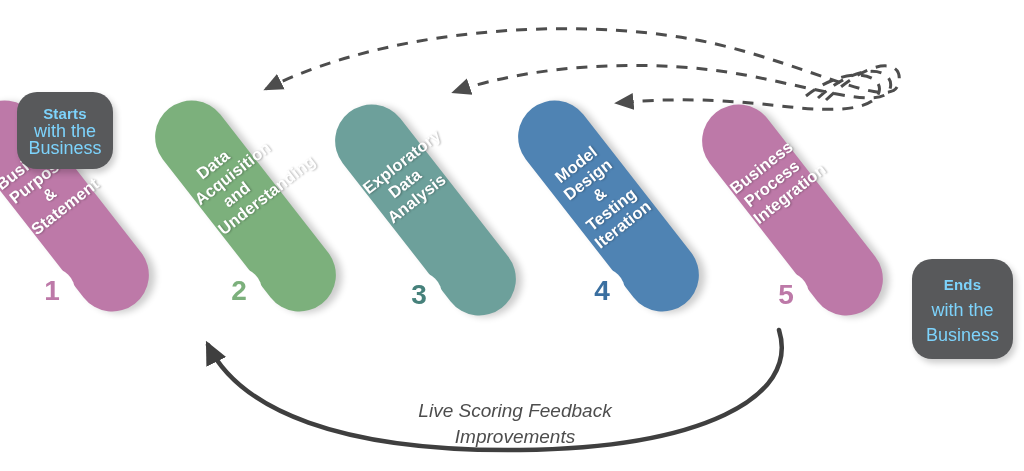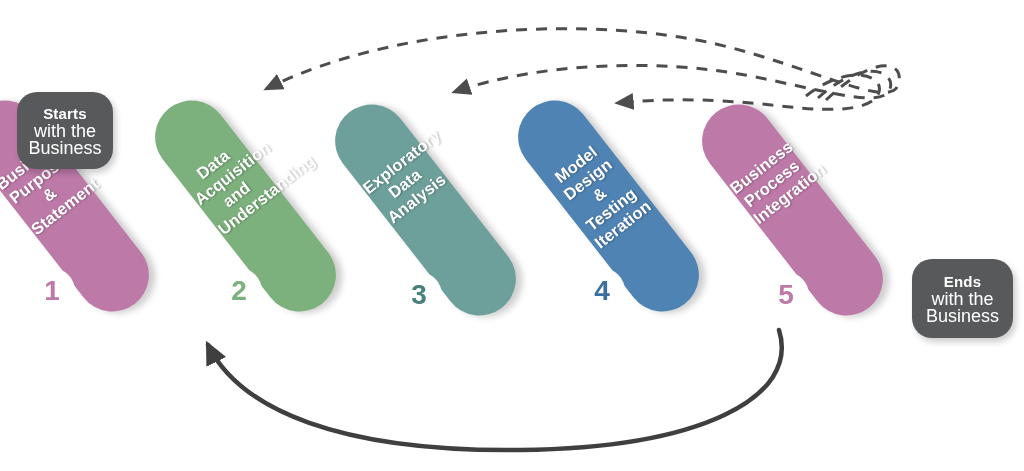--- a/index.html
+++ b/index.html
@@ -65,21 +65,21 @@
   
   .badge {
     position: absolute;
     background: #58595B;
     border-radius: 20px;
     box-shadow: 3px 4px 6px rgba(0,0,0,0.20);
     display: flex;
     flex-direction: column;
     align-items: center;
     justify-content: center;
-    color: #ffffff;
+    color: #7dd3fc;
     text-align: center;
   }
   .badge .b-strong {
     font-weight: bold;
     font-size: 15px;
     line-height: 19px;
     letter-spacing: 0.2px;
   }
   .badge .b-line {
     font-size: 18px;
@@ -168,20 +168,24 @@
     </div>
   </div>
   <div class="pill-num" style="left:763px; top:272px; color:#BD79A8;">5</div>
 
   <div class="badge" style="left: 17px; top: 92px; width: 96px; height: 77px; background: rgb(88, 89, 91);">
     <div class="b-strong">Starts</div>
     <div class="b-line">with the</div>
     <div class="b-line">Business</div>
   </div>
 
-  <div class="badge" style="left: 912px; top: 259px; width: 101px; height: 79px; background: rgb(88, 89, 91);">
+  <div class="badge" style="left: 912px; top: 259px; width: 101px; height: 100px; background: rgb(88, 89, 91); gap: 8px;">
     <div class="b-strong">Ends</div>
     <div class="b-line">with the</div>
     <div class="b-line">Business</div>
   </div>
 
+  <div class="loop-caption" style="left:345px; top:398px;">
+    <div>Live Scoring Feedback</div>
+    <div>Improvements</div>
+  </div>
 
 </div>
 
 </body></html>

